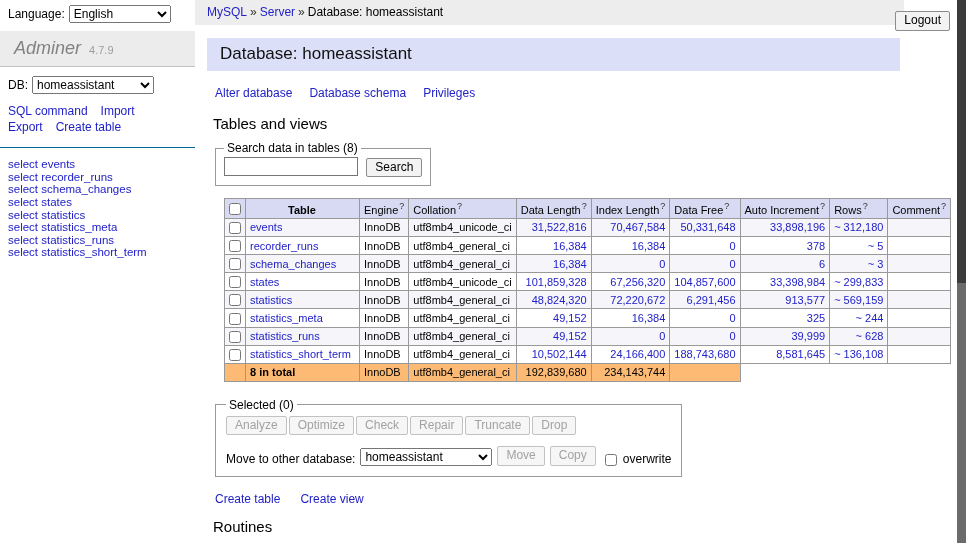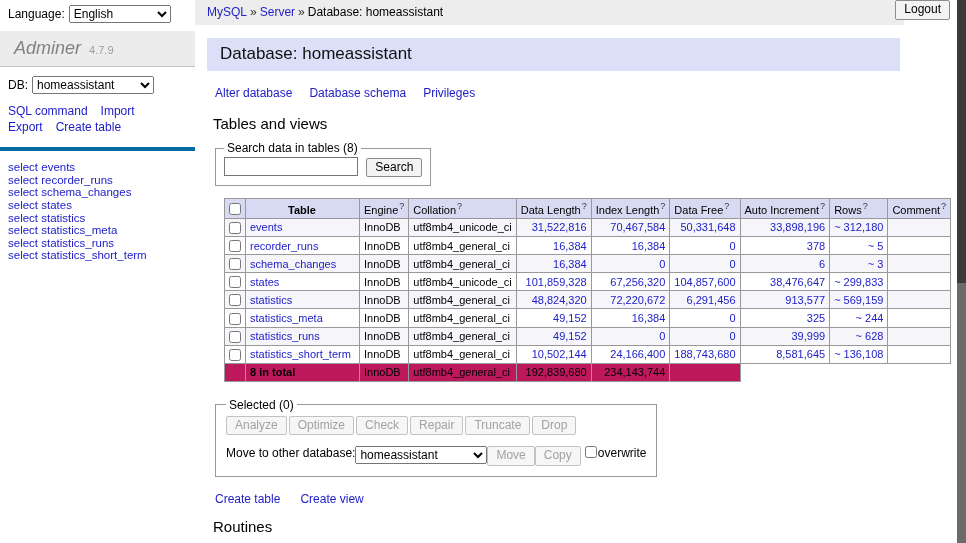--- a/index.html
+++ b/index.html
@@ -17,32 +17,32 @@
   .lang-row select { width: 102px; font-size: 12px; font-family: inherit; }
   h1.app-h1 {
     margin: 6px 0 0; background: var(--h1-bg, #ececec);
     border-bottom: 1px solid #c3c3c3; padding: 8px 14px;
     font-size: 18px; font-weight: 400; line-height: 1.05;
   }
   h1.app-h1 .brand { font-style: italic; color: #828282; }
   h1.app-h1 .version { font-size: 11px; color: #9d9d9d; margin-left: 3px; }
   .db-row { padding: 9px 8px 3px; white-space: nowrap; }
   .db-row select { width: 122px; font-size: 12px; font-family: inherit; margin-left: 4px; }
-  .action-links { padding: 6px 8px 12px; border-bottom: 4px solid #0369a1; line-height: 1.35; }
+  .action-links { padding: 6px 8px 12px; border-bottom: 1px solid #0369a1; line-height: 1.35; }
   .action-links .lnk { margin-right: 13px; }
   .table-links { padding: 10px 8px; font-size: 11.5px; }
   .table-links .tlnk { display: block; line-height: 12.6px; }
 
   
   .main { margin-left: 195px; position: relative; height: 100%; }
   .breadcrumb { background: var(--breadcrumb-bg, #ededed); margin: 0 62px 0 0; padding: 5px 12px 6px; }
   .breadcrumb .sep { color: #333; margin: 0 3px; }
   .breadcrumb .current { color: #000; }
   .logout {
-    position: absolute; top: 0; right: 16px;
+    position: absolute; top: 11px; right: 16px;
   }
   h2.page-h2 {
     background: var(--h2-bg, #dcdff8); margin: 13px 66px 0 12px;
     padding: 7px 13px; font-size: 17px; font-weight: 400; line-height: 1.1; color: #111;
   }
   .main-links { margin: 15px 0 0 20px; }
   .main-links .mlnk { margin-right: 17px; }
   h3.section-h3 { font-size: 15px; font-weight: 400; margin: 16px 0 0 18px; line-height: 1.1; }
 
   fieldset { border: 1px solid #999; display: inline-block; }
@@ -62,27 +62,27 @@
   
   table.tables { border-collapse: collapse; margin: 12px 0 0 29px; font-size: 11px; }
   .tables th, .tables td { border: 1px solid #999; padding: 2px 4px; white-space: nowrap; height: 13px; }
   .tables thead th { background: var(--thead-bg, #d7daf2); font-weight: 400; text-align: left; }
   .tables thead th:nth-of-type(2) { font-weight: bold; text-align: center; }
   .tables th.chk, .tables td.chk { text-align: center; padding: 2px 2px; width: 16px; }
   .tables input[type="checkbox"] { width: 12px; height: 12px; margin: 0; vertical-align: middle; }
   .tables .num { text-align: right; }
   .tables td.tname a { font-weight: normal; }
   .tables tbody tr:nth-of-type(odd) td { background: #f5f5fa; }
-  .tables tfoot td { background: #be185d; }
+  .tables tfoot td { background: #fdba74; }
   .tables tfoot .total { font-weight: bold; }
   sup.help { font-size: 9px; color: #333; margin-left: 1px; }
 
   .selected-fs { margin: 16px 0 0 20px; padding: 4px 10px 10px; }
   .btn-row .btn { margin-right: 2px; }
-  .move-row { margin-top: 11px; display: flex; align-items: flex-start; white-space: nowrap; }
+  .move-row { margin-top: 11px; display: flex; align-items: flex-end; gap: 5px; white-space: nowrap; }
   .move-row select { width: 132px; font-size: 12px; font-family: inherit; }
   .move-row input[type="checkbox"] { width: 12px; height: 12px; margin: 0 1px 0 4px; }
 
   .bottom-links { margin: 15px 0 0 20px; }
   .bottom-links a { margin-right: 20px; }
   h3.routines { margin-top: 13px; }
 
   
   .scrollbar { position: absolute; top: 0; right: 0; width: 9px; height: 543px; background: #6b6b6b; z-index: 10; }
   .scrollbar .thumb { position: absolute; top: 0; right: 0; width: 9px; height: 283px; background: #3b3b3b; }
@@ -208,21 +208,21 @@
         </tr>
 
         <tr class="trow">
           <td class="chk"><input type="checkbox" style=""></td>
           <td class="tname"><a>states</a></td>
           <td>InnoDB</td>
           <td>utf8mb4_unicode_ci</td>
           <td class="num"><a>101,859,328</a></td>
           <td class="num"><a>67,256,320</a></td>
           <td class="num"><a>104,857,600</a></td>
-          <td class="num"><a>38,476,647</a></td>
+          <td class="num"><a>33,398,984</a></td>
           <td class="num"><a>~ 299,833</a></td>
           <td></td>
         </tr>
 
         <tr class="trow">
           <td class="chk"><input type="checkbox" style=""></td>
           <td class="tname"><a>statistics</a></td>
           <td>InnoDB</td>
           <td>utf8mb4_general_ci</td>
           <td class="num"><a>48,824,320</a></td>

